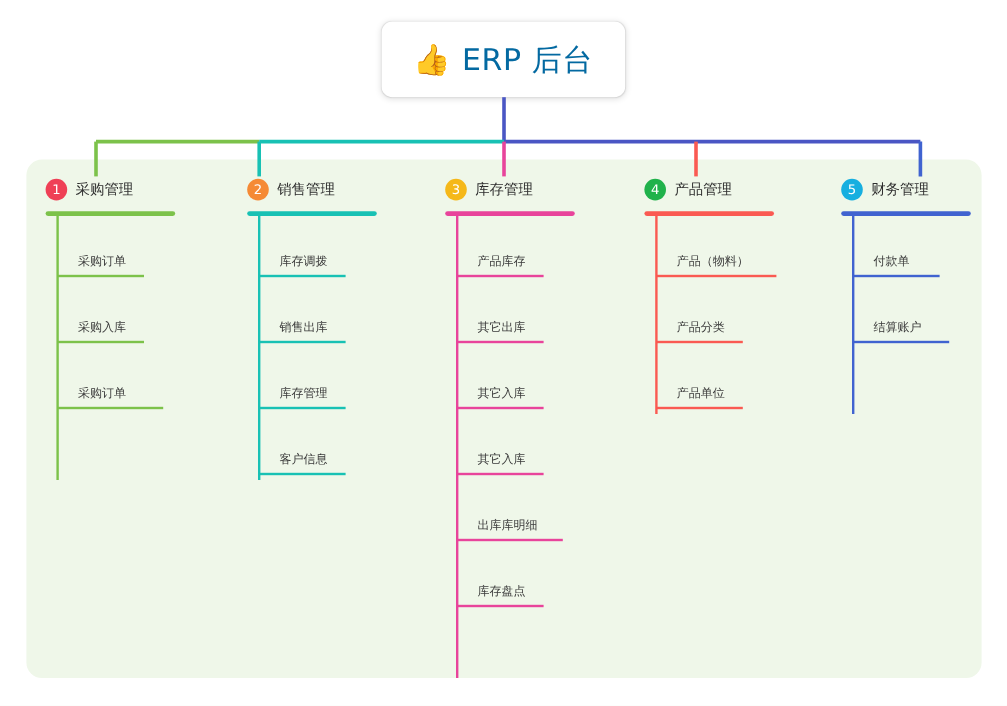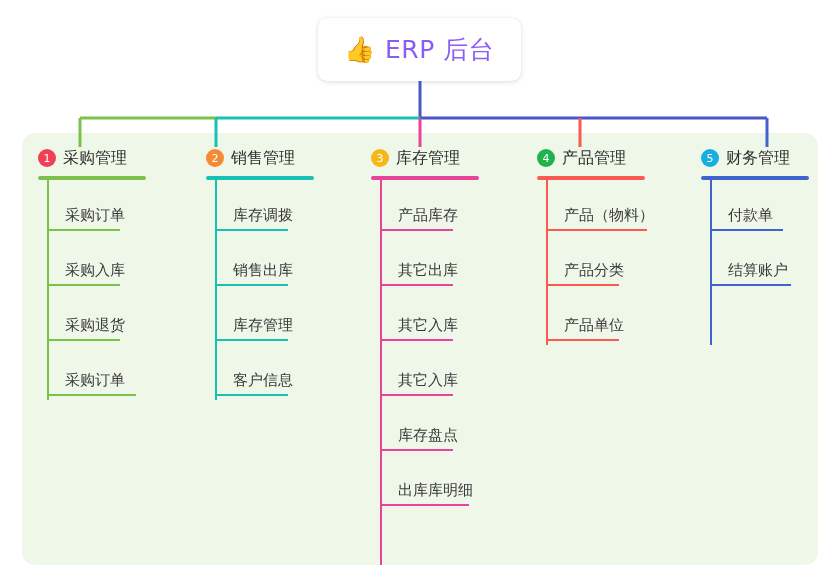--- a/index.html
+++ b/index.html
@@ -18,21 +18,21 @@
     width: 203px; height: 63px;
     background: #ffffff;
     border-radius: 9px;
     box-shadow: 0 1px 5px rgba(0,0,0,0.13), 0 0 1px rgba(0,0,0,0.10);
     display: flex; align-items: center; justify-content: center;
     gap: 9px;
   }
   .root-icon { font-size: 25px; line-height: 1; }
   .root-title {
     font-size: 25px;
-    color: #8b5cf6;
+    color: #0369a1;
     letter-spacing: 0.5px;
     white-space: nowrap;
   }
 
   
   .panel {
     position: absolute;
     left: 22px; top: 133px;
     width: 796px; height: 432px;
     background: #eff7e9;
@@ -47,32 +47,32 @@
   .col-head {
     display: flex; align-items: center; gap: 7px;
     height: 24px; white-space: nowrap;
   }
   .badge {
     width: 18px; height: 18px; border-radius: 50%;
     color: #ffffff; font-size: 11px;
     display: flex; align-items: center; justify-content: center;
     flex: 0 0 auto;
   }
-  .col-title { font-size: 16px; color: #2e2e2e; text-align: center; }
+  .col-title { font-size: 12px; color: #2e2e2e; text-align: center; }
   .head-rule { height: 4px; border-radius: 2px; margin-top: 6px; }
 
   .items { position: relative; margin-top: 0; }
   .item {
     position: relative;
     height: 55px;
   }
   .item-label {
     position: absolute;
     left: 27px; bottom: 10px;
-    font-size: 15px; color: #3a3a3a;
+    font-size: 10px; color: #3a3a3a;
     white-space: nowrap;
   }
   .item-rule {
     position: absolute;
     left: 10px; bottom: 4px;
     height: 2px;
   }
   .spine {
     position: absolute;
     left: 9px; top: 0;
@@ -114,24 +114,20 @@
           <div class="spine" style="background: rgb(124, 194, 74); height: 220px;"></div>
           <div class="item">
             <span class="item-label">采购订单</span>
             <div class="item-rule" style="background: rgb(124, 194, 74); width: 72px;"></div>
           </div>
           <div class="item">
             <span class="item-label">采购入库</span>
             <div class="item-rule" style="background: rgb(124, 194, 74); width: 72px;"></div>
           </div>
           <div class="item">
-            <span class="item-label">采购退货</span>
-            <div class="item-rule" style="background: rgb(124, 194, 74); width: 72px;"></div>
-          </div>
-          <div class="item">
             <span class="item-label">采购订单</span>
             <div class="item-rule" style="background: rgb(124, 194, 74); width: 88px;"></div>
           </div>
         </div>
       </div>
       <div class="col" style="left: 206px;">
         <div class="col-head">
           <span class="badge" style="background: rgb(245, 138, 53);">2</span>
           <span class="col-title">销售管理</span>
         </div>
@@ -174,27 +170,27 @@
           </div>
           <div class="item">
             <span class="item-label">其它入库</span>
             <div class="item-rule" style="background: rgb(232, 68, 155); width: 72px;"></div>
           </div>
           <div class="item">
             <span class="item-label">其它入库</span>
             <div class="item-rule" style="background: rgb(232, 68, 155); width: 72px;"></div>
           </div>
           <div class="item">
-            <span class="item-label">库存盘点</span>
-            <div class="item-rule" style="background: rgb(232, 68, 155); width: 72px;"></div>
-          </div>
-          <div class="item">
             <span class="item-label">出库库明细</span>
             <div class="item-rule" style="background: rgb(232, 68, 155); width: 88px;"></div>
           </div>
+          <div class="item">
+            <span class="item-label">库存盘点</span>
+            <div class="item-rule" style="background: rgb(232, 68, 155); width: 72px;"></div>
+          </div>
         </div>
       </div>
       <div class="col" style="left: 537px;">
         <div class="col-head">
           <span class="badge" style="background: rgb(32, 178, 75);">4</span>
           <span class="col-title">产品管理</span>
         </div>
         <div class="head-rule" style="background: rgb(250, 90, 82); width: 108px;"></div>
         <div class="items">
           <div class="spine" style="background: rgb(250, 90, 82); height: 165px;"></div>

